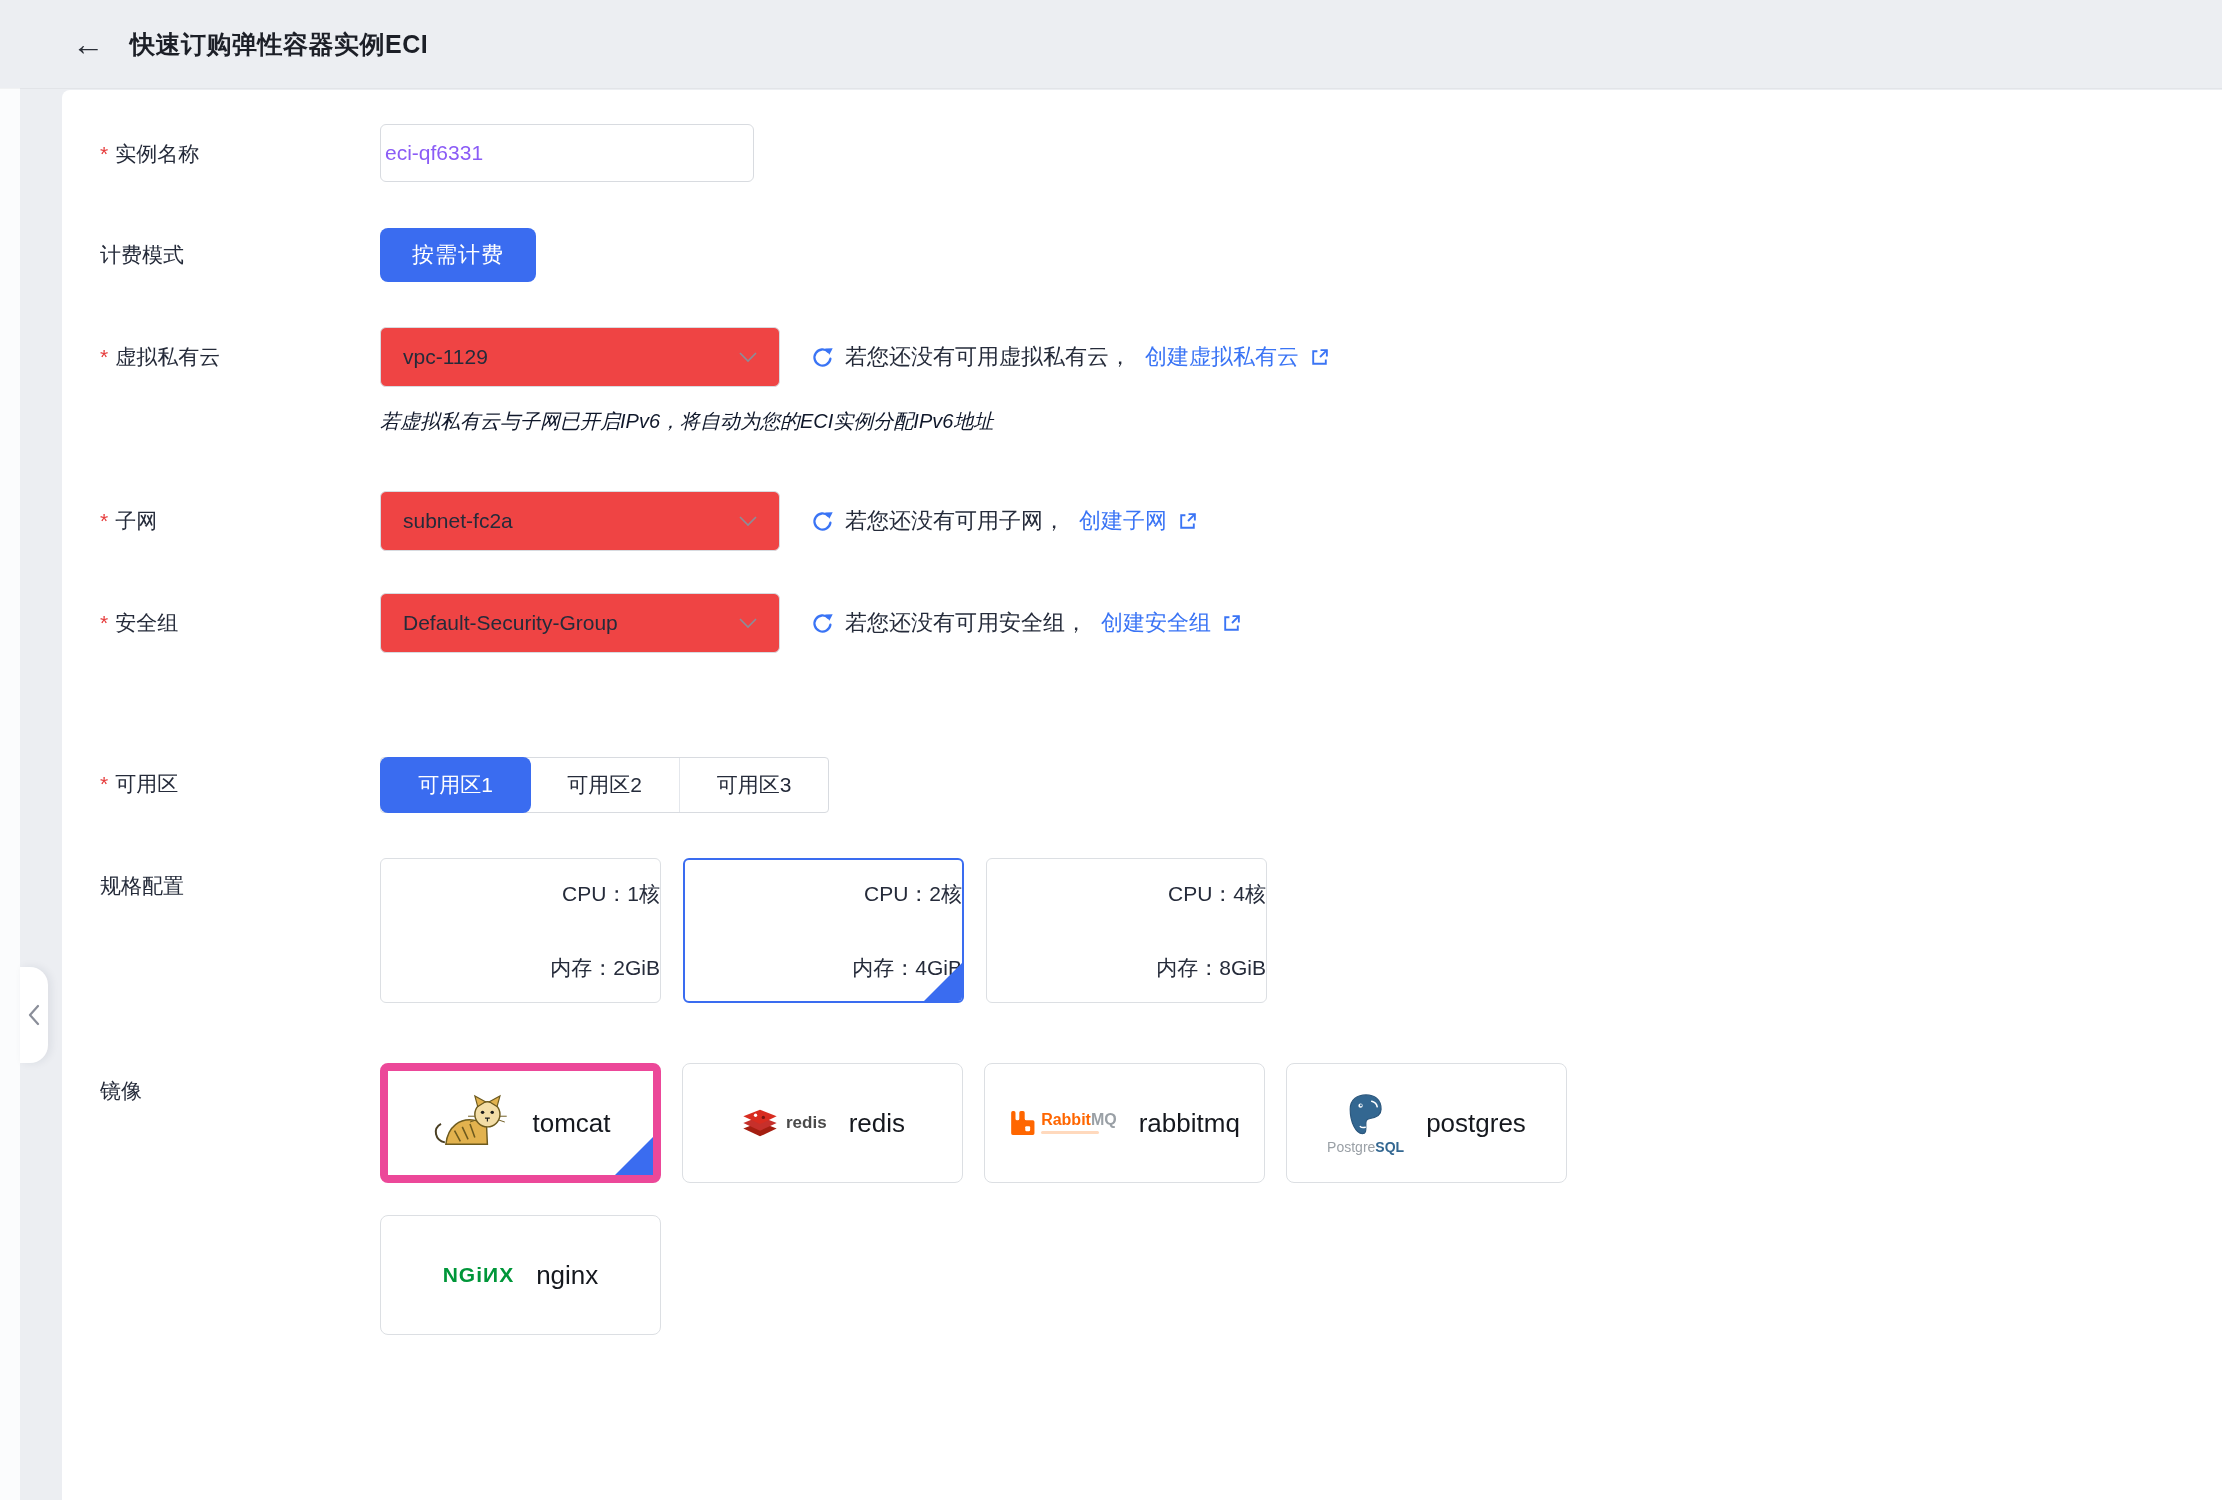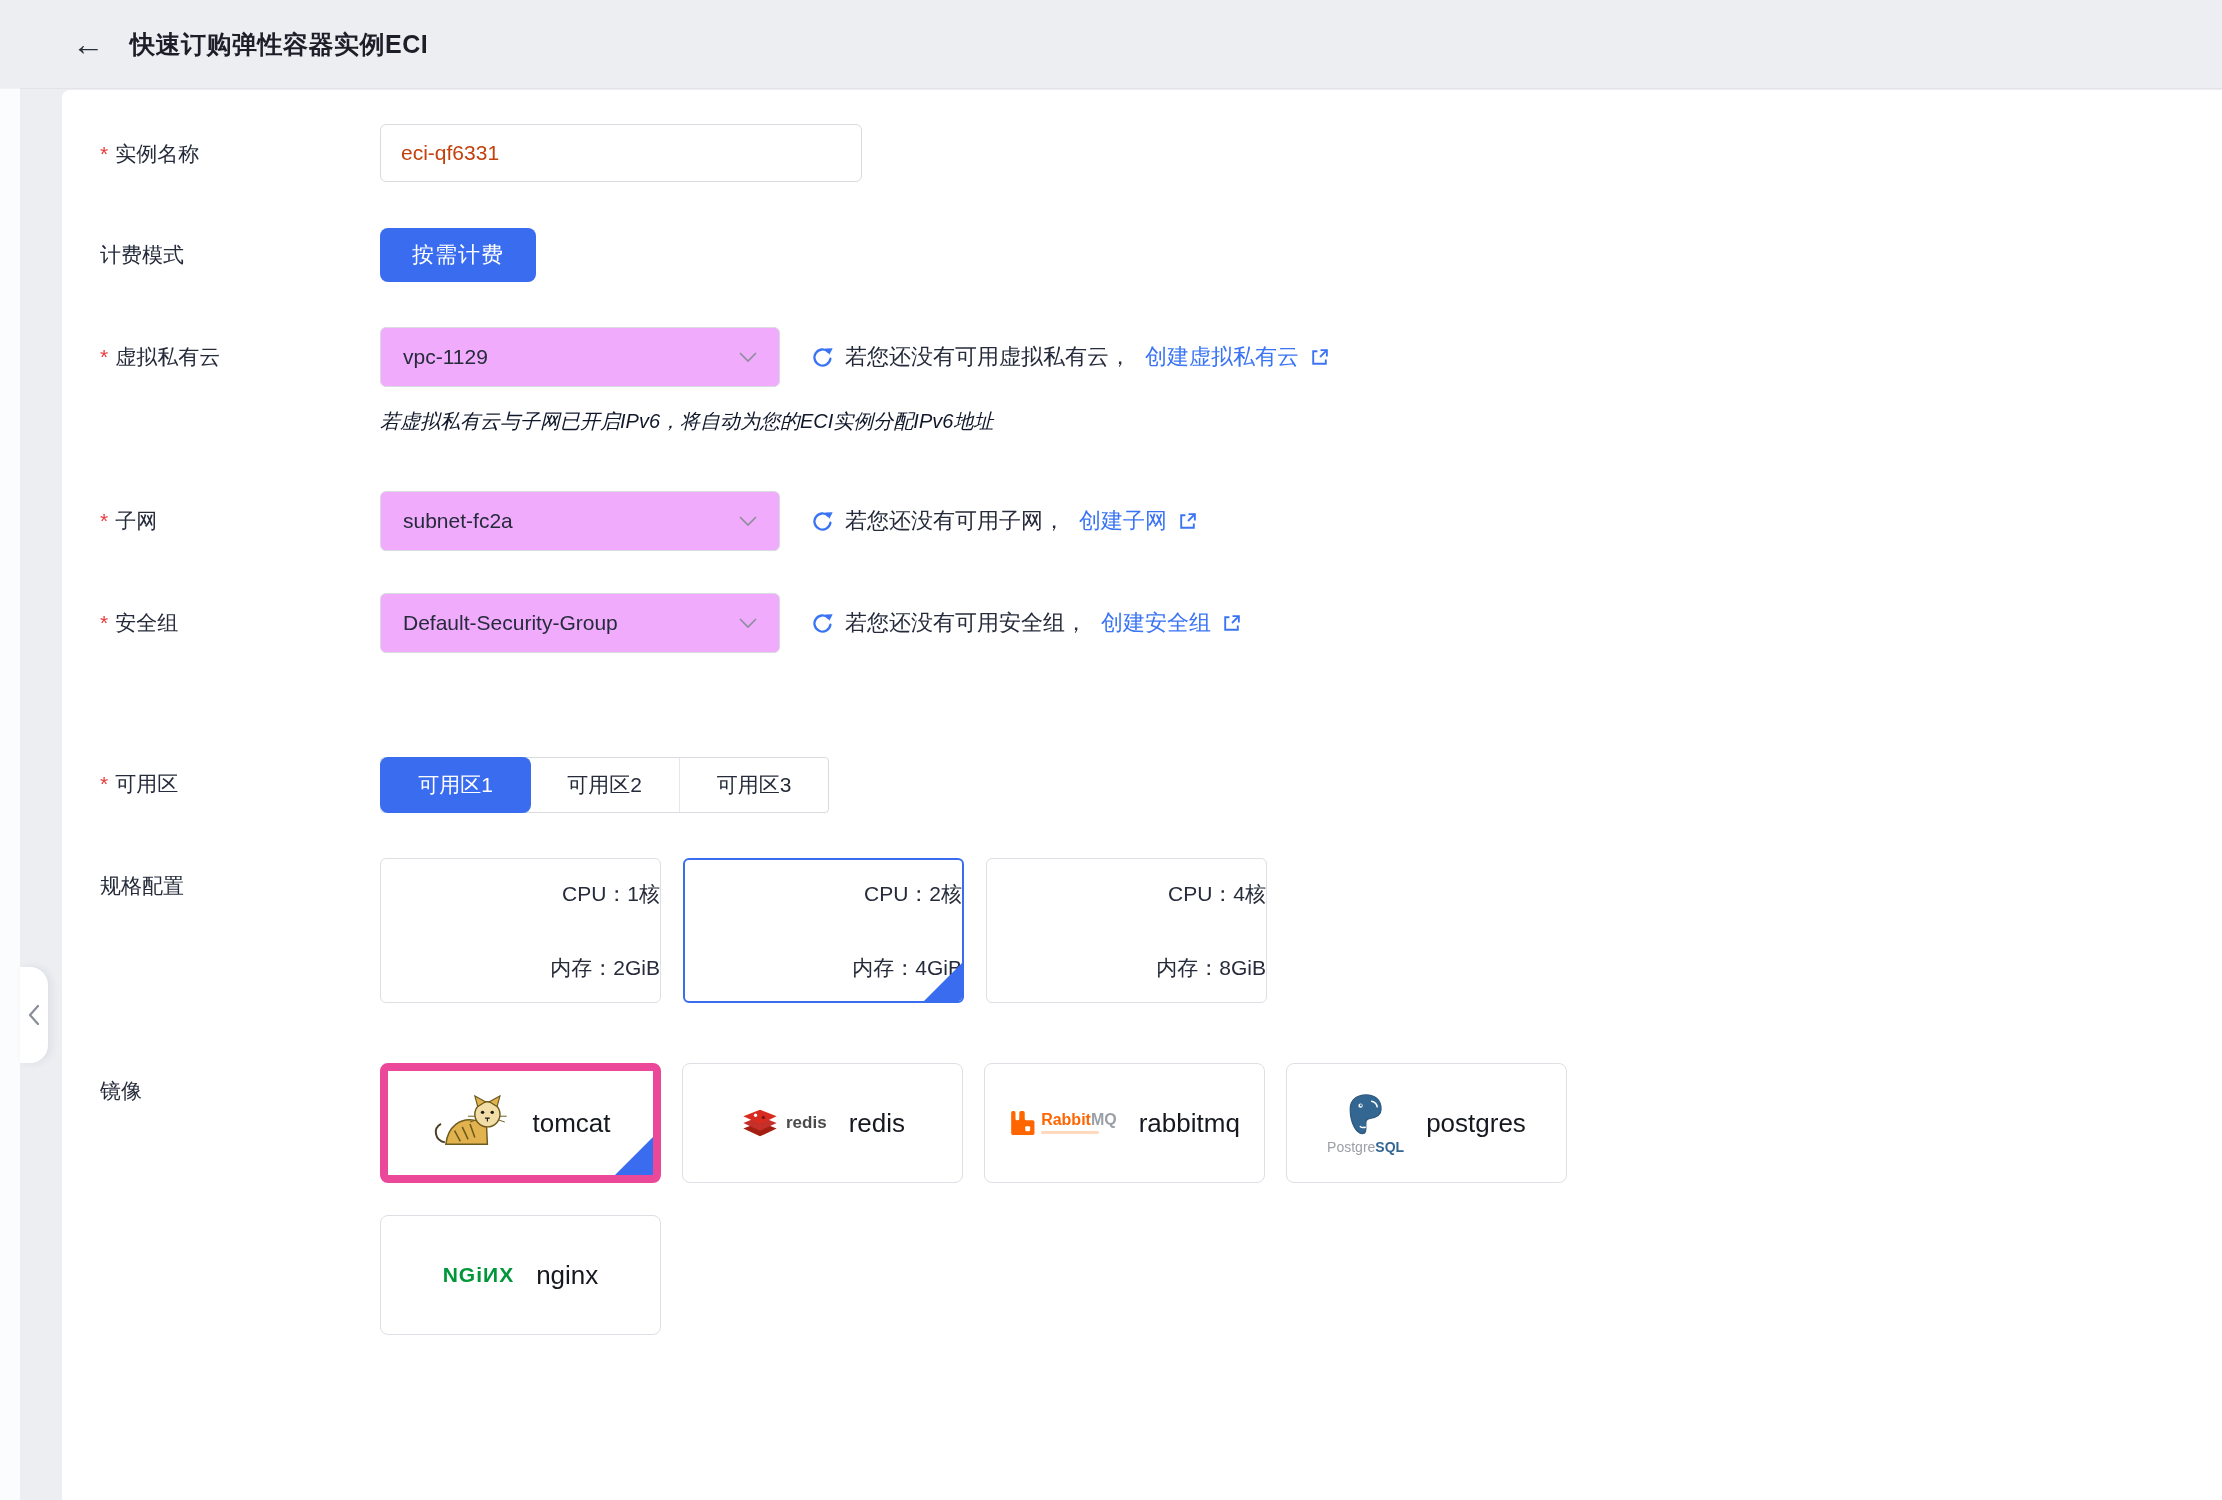--- a/index.html
+++ b/index.html
@@ -37,35 +37,35 @@
     width:280px;flex:0 0 280px;padding-top:16px;
     font-size:21px;color:#252b3a;display:flex;align-items:flex-start;line-height:28px;
   }
   .row-label.btn-row{padding-top:13px;}
   .row-label.top-row{padding-top:14px;}
   .star{color:#e63c3c;margin-right:7px;font-size:21px;line-height:28px;}
   .control{flex:1;}
   .control-line{display:flex;align-items:center;gap:30px;}
   
   .text-input{
-    width:482px;height:58px;box-sizing:border-box;
+    width:374px;height:58px;box-sizing:border-box;
     border:1px solid #d8dbe0;border-radius:6px;background:#fff;
-    font-size:21px;color:#c2410c;padding:0 20px;outline:none;
+    font-size:21px;color:#8b5cf6;padding:0 4px;outline:none;
     font-family:"Liberation Sans","DejaVu Sans",sans-serif;
   }
   
   .blue-btn{
     display:inline-flex;align-items:center;justify-content:center;
     height:54px;padding:0 32px;border-radius:8px;
     background:#3a6cf0;color:#fff;font-size:22px;cursor:pointer;letter-spacing:1px;
   }
   
   .select{
     width:400px;height:60px;box-sizing:border-box;
-    border:1px solid #d8dbe0;border-radius:6px;background:#f0abfc;
+    border:1px solid #d8dbe0;border-radius:6px;background:#ef4444;
     display:flex;align-items:center;justify-content:space-between;
     padding:0 22px;font-size:21px;color:#252b3a;cursor:pointer;
   }
   .hint{display:flex;align-items:center;gap:10px;font-size:22px;color:#252b3a;}
   .hint .link{color:#3a74f5;text-decoration:none;cursor:pointer;margin-left:4px;}
   .note{margin-top:20px;font-size:20px;color:#0f172a;line-height:28px;font-style:italic;}
   
   .segmented{display:inline-flex;border:1px solid #d8dbe0;border-radius:4px;background:#fff;}
   .seg{
     width:149px;height:54px;display:flex;align-items:center;justify-content:center;

